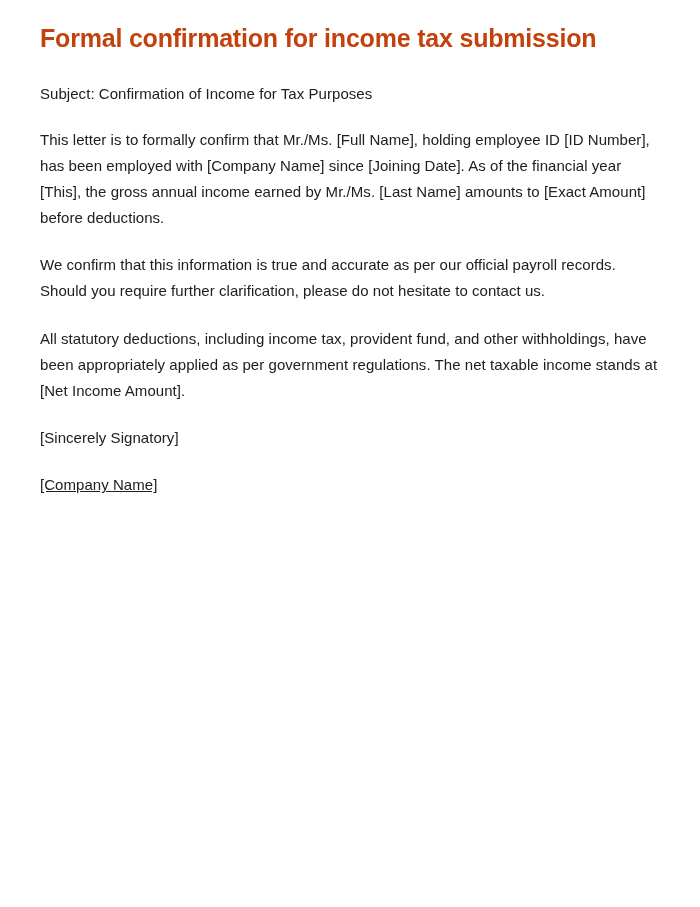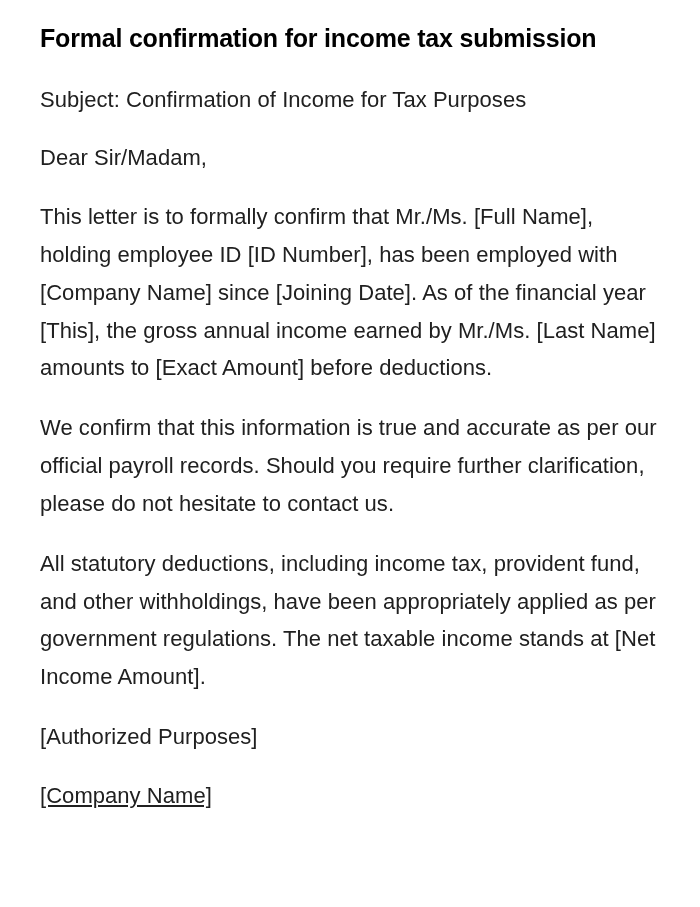--- a/index.html
+++ b/index.html
@@ -16,44 +16,43 @@
   }
   .page {
     padding: 22px 40px 40px 40px;
     box-sizing: border-box;
   }
   .doc-title {
     font-size: 25px;
     line-height: 1.3;
     font-weight: bold;
     letter-spacing: -0.2px;
-    color: #000000;
+    color: #c2410c;
     margin: 0 0 26px 0;
   }
   .para {
-    font-size: 22px;
+    font-size: 15px;
     line-height: 1.72;
     color: #202020;
     margin: 0 0 22px 0;
     letter-spacing: 0.05px;
   }
   .para:last-child {
     margin-bottom: 0;
     text-decoration: underline;
   }
   .block-tight {
     margin-bottom: 21px;
   }
 </style>
 </head>
 <body>
 
 <div class="page">
   <h1 class="doc-title">Formal confirmation for income tax submission</h1>
 
   <p class="para block-tight">Subject: Confirmation of Income for Tax Purposes</p>
-  <p class="para block-tight">Dear Sir/Madam,</p>
   <p class="para">This letter is to formally confirm that Mr./Ms. [Full Name], holding employee ID [ID Number], has been employed with [Company Name] since [Joining Date]. As of the financial year [This], the gross annual income earned by Mr./Ms. [Last Name] amounts to [Exact Amount] before deductions.</p>
   <p class="para">We confirm that this information is true and accurate as per our official payroll records. Should you require further clarification, please do not hesitate to contact us.</p>
   <p class="para">All statutory deductions, including income tax, provident fund, and other withholdings, have been appropriately applied as per government regulations. The net taxable income stands at [Net Income Amount].</p>
-  <p class="para block-tight">[Authorized Purposes]</p>
+  <p class="para block-tight">[Sincerely Signatory]</p>
   <p class="para block-tight">[Company Name]</p>
 </div>
 
 </body></html>

